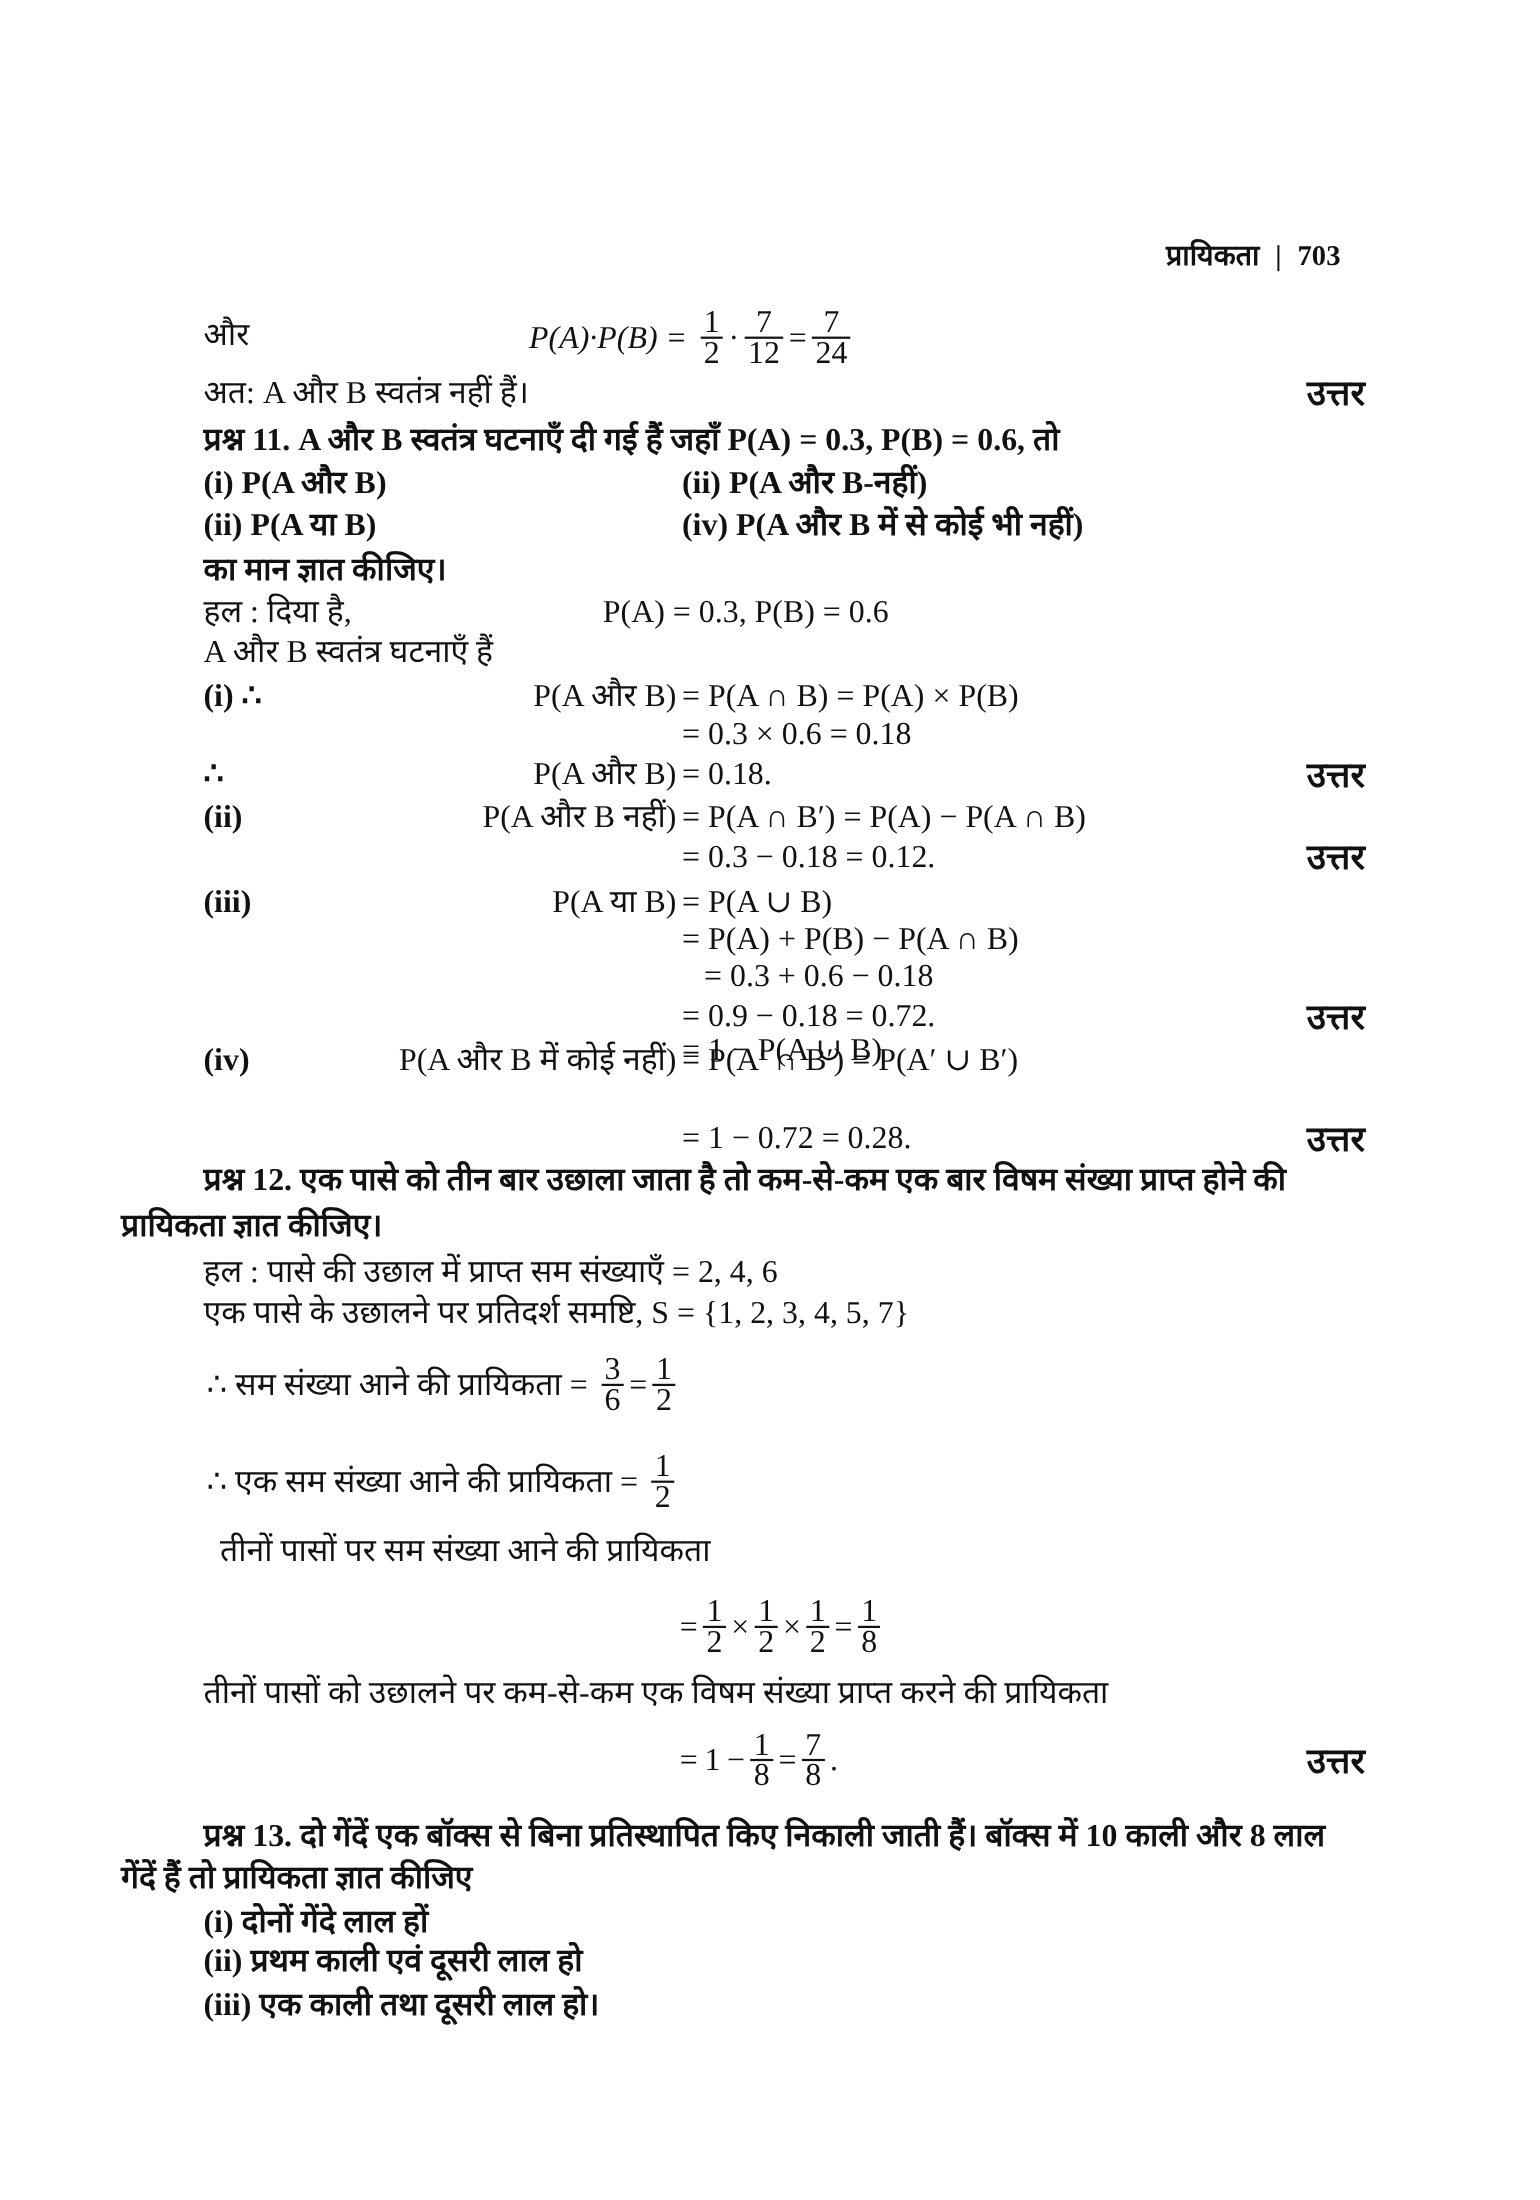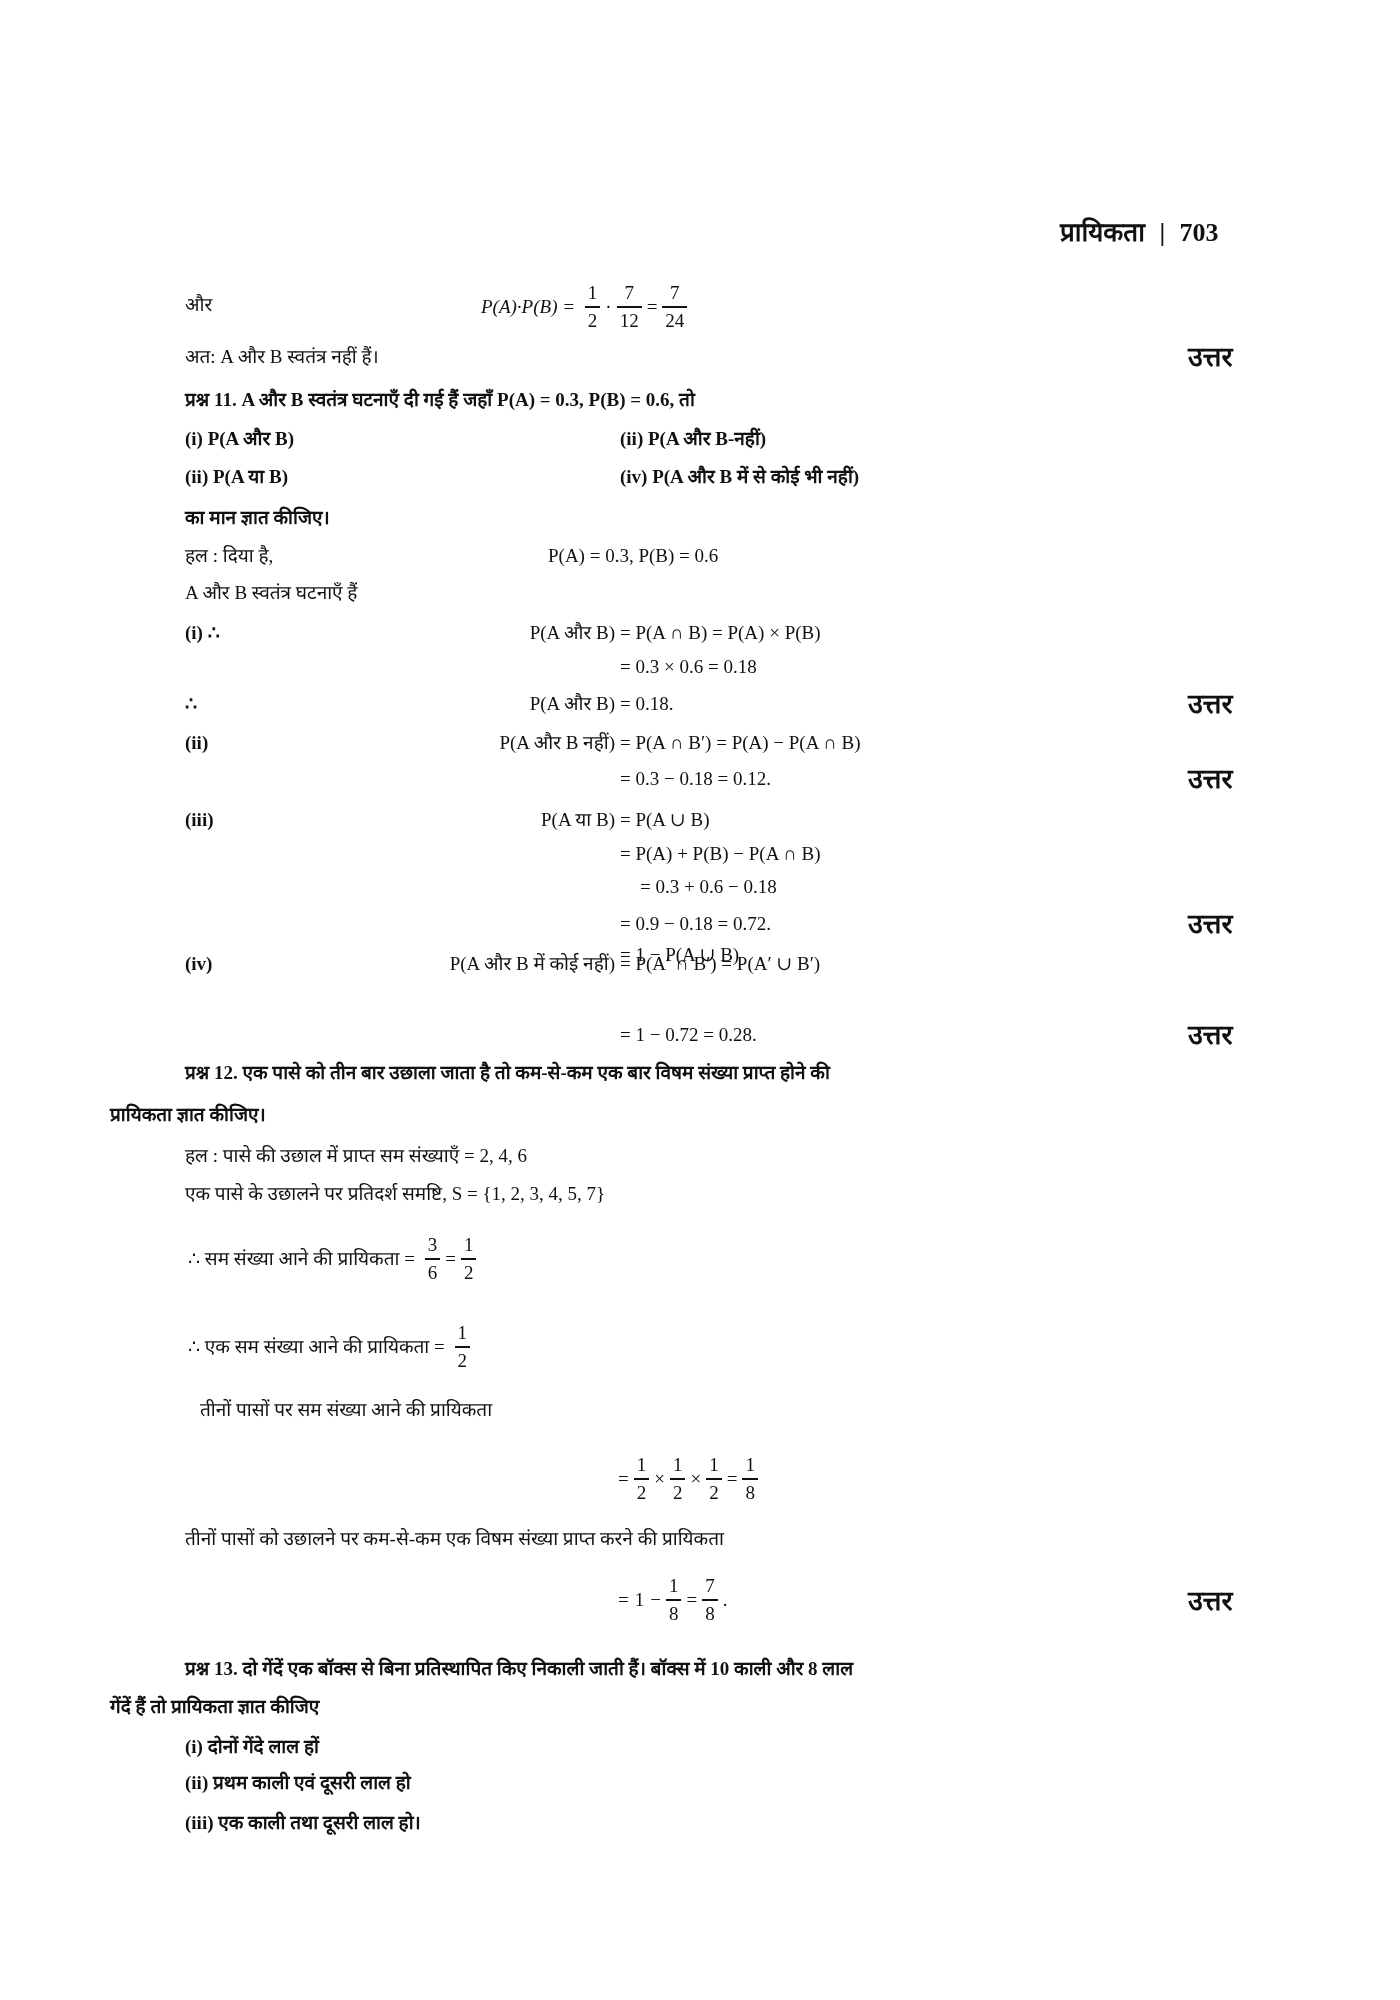--- a/index.html
+++ b/index.html
@@ -1,22 +1,22 @@
 <!DOCTYPE html>
 <html><head>
   <meta charset="utf-8">
   <style>
     html, body { margin: 0; padding: 0; background: #ffffff; }
     body { width: 1400px; height: 2000px; position: relative; overflow: hidden;
            font-family: "Liberation Serif", "DejaVu Serif", serif; color: #111; }
-    .ln { position: absolute; white-space: nowrap; font-size: 19px; line-height: 30px; }
+    .ln { position: absolute; white-space: nowrap; font-size: 29px; line-height: 30px; }
     .b { font-weight: bold; }
     .it { font-style: italic; }
     .hdr { font-size: 26px; font-weight: bold; }
-    .ans { position: absolute; left: 1188px; font-size: 27px; font-weight: bold; line-height: 30px; }
+    .ans { position: absolute; left: 1188px; font-size: 32px; font-weight: bold; line-height: 30px; }
     .frac { display: inline-block; vertical-align: middle; text-align: center; margin: 0 2px; line-height: 26px; }
     .frac .n { display: block; border-bottom: 2px solid #111; padding: 0 3px; }
     .frac .d { display: block; padding: 0 3px; }
     .op { display: inline-block; vertical-align: middle; padding: 0 3px; text-align: center; }
   </style>
 </head>
 <body>
 
 <div class="ln hdr" style="left:1060px; top:218px;">
   <span>प्रायिकता</span>

